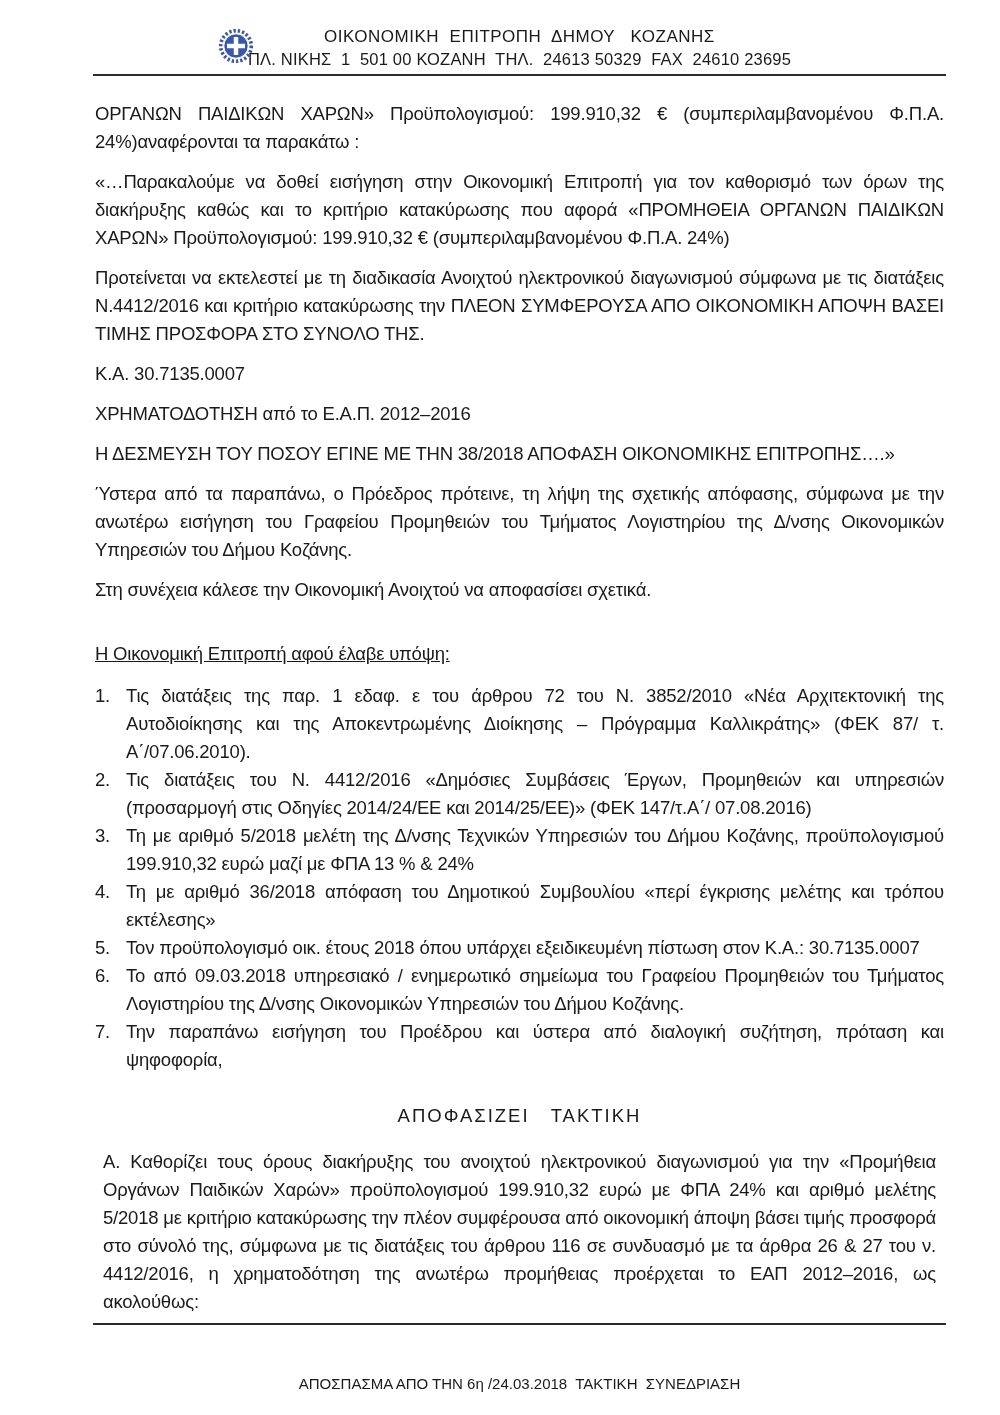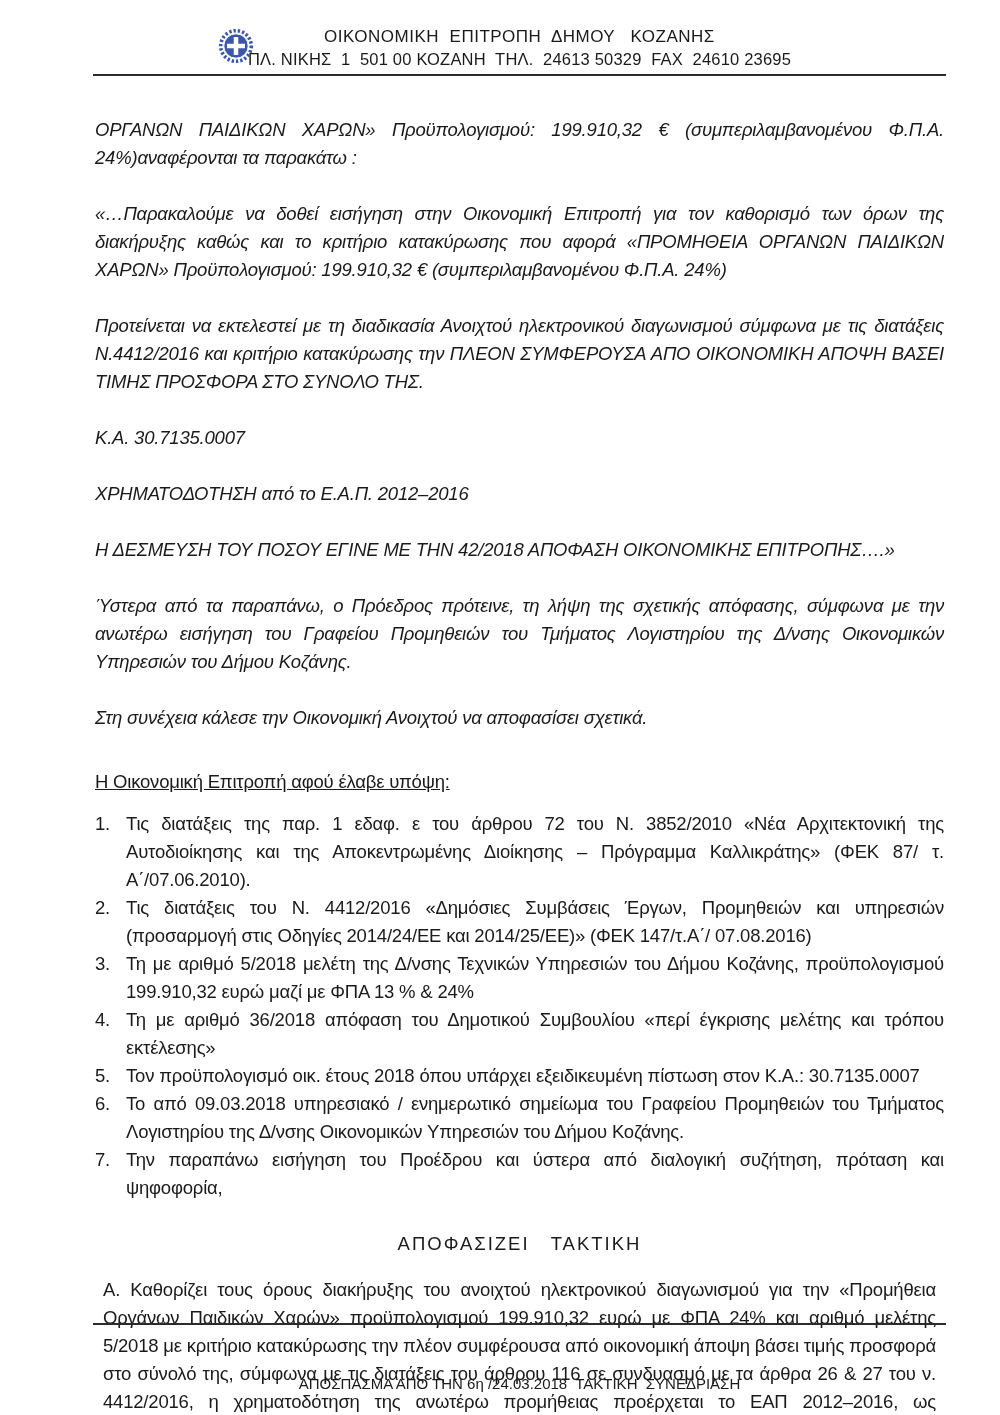--- a/index.html
+++ b/index.html
@@ -30,21 +30,21 @@
   }
   .header-rule {
     position:absolute; top:74px; left:93px; right:93px;
     height:2px; background:#2b2b2b;
   }
   
   .body {
     position:absolute; top:88px; left:95px; right:95px;
     font-size:18.5px; line-height:28px; letter-spacing:-0.2px;
   }
-  .para { margin:28px 0 11px; text-align:justify;font-style:italic; }
+  .para { margin:12px 0 11px; text-align:justify; }
   .para.single { text-align:left; }
   .considerations-intro { margin:36px 0 14px; text-align:left;text-decoration:underline; }
   .clist { margin:0; }
   .citem { display:flex; }
   .citem-num { flex:none; width:31px; }
   .citem-text { flex:1; text-align:justify; }
   .decision-heading {
     margin:28px 0 18px; text-align:center;
     letter-spacing:2px; white-space:pre-wrap;
   }
@@ -79,21 +79,21 @@
     </div>
   </div>
   <div class="header-rule"></div>
 
   <div class="body">
     <p class="para">ΟΡΓΑΝΩΝ  ΠΑΙΔΙΚΩΝ  ΧΑΡΩΝ»  Προϋπολογισμού:  199.910,32  €  (συμπεριλαμβανομένου Φ.Π.Α. 24%)αναφέρονται τα παρακάτω :</p>
     <p class="para">«…Παρακαλούμε να δοθεί εισήγηση στην Οικονομική Επιτροπή για τον καθορισμό των όρων της διακήρυξης καθώς και το κριτήριο κατακύρωσης που αφορά «ΠΡΟΜΗΘΕΙΑ ΟΡΓΑΝΩΝ ΠΑΙΔΙΚΩΝ ΧΑΡΩΝ» Προϋπολογισμού: 199.910,32 € (συμπεριλαμβανομένου Φ.Π.Α. 24%)</p>
     <p class="para">Προτείνεται να εκτελεστεί με τη διαδικασία Ανοιχτού ηλεκτρονικού  διαγωνισμού σύμφωνα με τις διατάξεις Ν.4412/2016 και κριτήριο κατακύρωσης την ΠΛΕΟΝ ΣΥΜΦΕΡΟΥΣΑ ΑΠΟ ΟΙΚΟΝΟΜΙΚΗ ΑΠΟΨΗ ΒΑΣΕΙ ΤΙΜΗΣ ΠΡΟΣΦΟΡΑ ΣΤΟ ΣΥΝΟΛΟ ΤΗΣ.</p>
     <p class="para single">Κ.Α. 30.7135.0007</p>
     <p class="para single">ΧΡΗΜΑΤΟΔΟΤΗΣΗ από το Ε.Α.Π. 2012–2016</p>
-    <p class="para">Η ΔΕΣΜΕΥΣΗ ΤΟΥ ΠΟΣΟΥ ΕΓΙΝΕ ΜΕ ΤΗΝ 42/2018 ΑΠΟΦΑΣΗ ΟΙΚΟΝΟΜΙΚΗΣ ΕΠΙΤΡΟΠΗΣ….»</p>
+    <p class="para">Η ΔΕΣΜΕΥΣΗ ΤΟΥ ΠΟΣΟΥ ΕΓΙΝΕ ΜΕ ΤΗΝ 38/2018 ΑΠΟΦΑΣΗ ΟΙΚΟΝΟΜΙΚΗΣ ΕΠΙΤΡΟΠΗΣ….»</p>
     <p class="para">Ύστερα από τα παραπάνω, ο Πρόεδρος πρότεινε, τη λήψη της σχετικής απόφασης, σύμφωνα με την ανωτέρω εισήγηση του Γραφείου Προμηθειών του Τμήματος Λογιστηρίου της Δ/νσης Οικονομικών Υπηρεσιών του Δήμου Κοζάνης.</p>
     <p class="para single">Στη συνέχεια κάλεσε την Οικονομική Ανοιχτού να αποφασίσει σχετικά.</p>
 
     <p class="considerations-intro">Η Οικονομική  Επιτροπή αφού έλαβε υπόψη:</p>
 
     <div class="clist">
       <div class="citem">
         <span class="citem-num">1.</span>
         <span class="citem-text">Τις διατάξεις της παρ. 1 εδαφ. ε του άρθρου 72 του Ν. 3852/2010 «Νέα Αρχιτεκτονική της Αυτοδιοίκησης και της Αποκεντρωμένης Διοίκησης – Πρόγραμμα Καλλικράτης» (ΦΕΚ 87/ τ. Α΄/07.06.2010).</span>
       </div>

